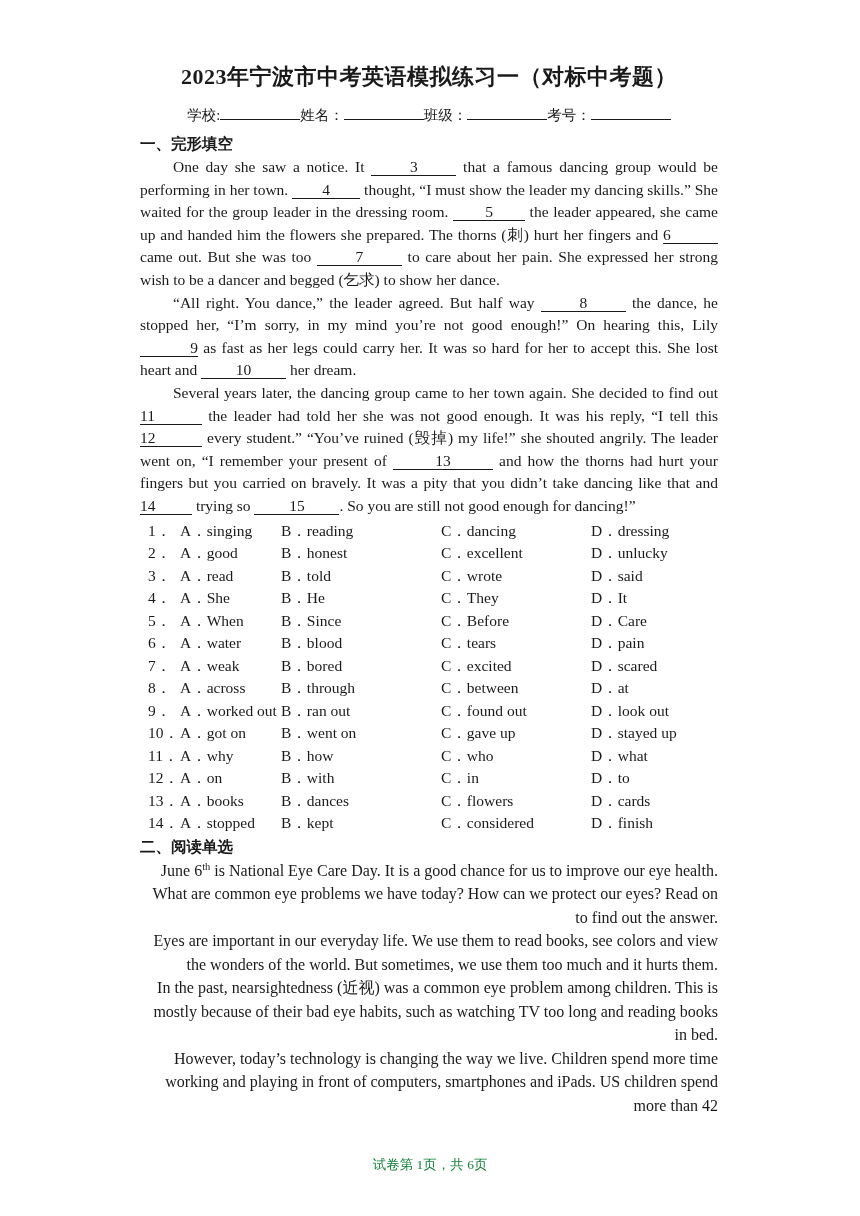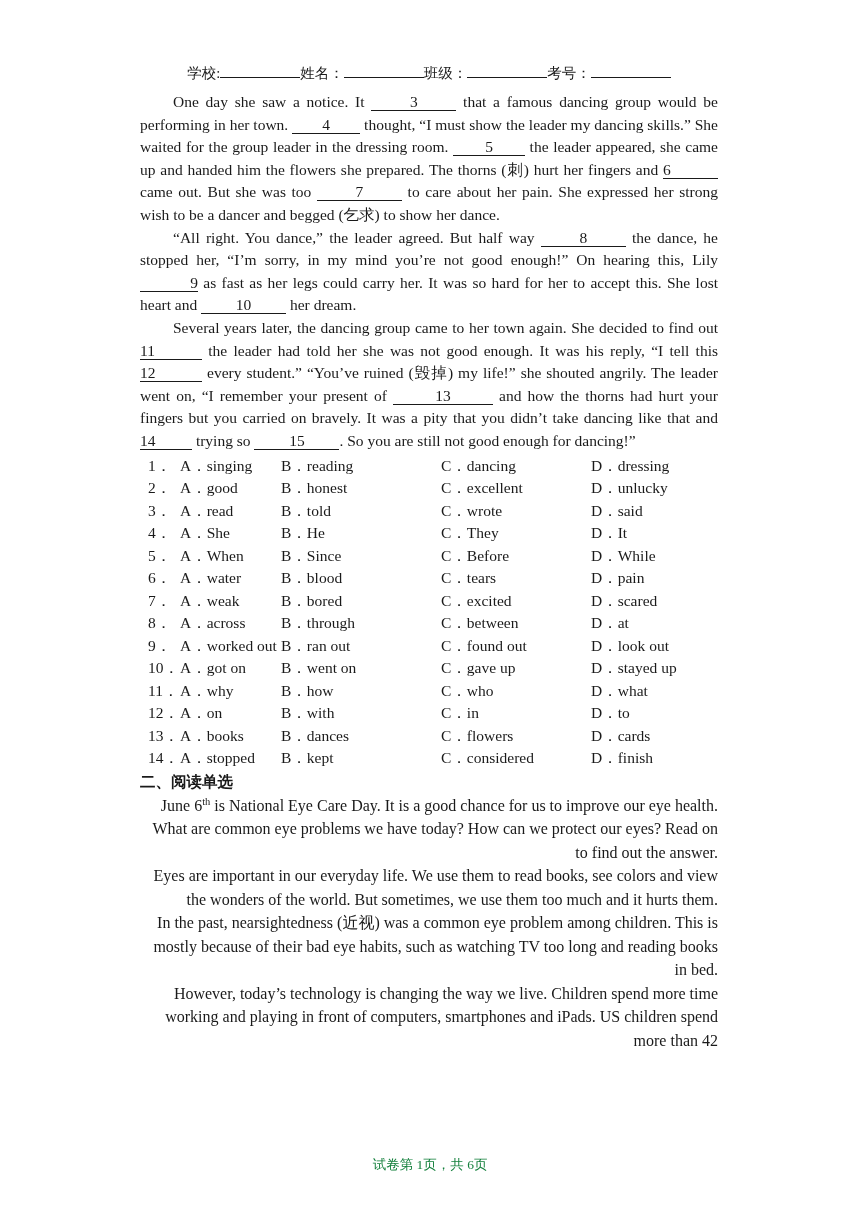--- a/index.html
+++ b/index.html
@@ -46,23 +46,25 @@
   sup{font-size:10.5px;line-height:0;}
   .footer{
     position:absolute;left:0;right:0;bottom:42px;
     text-align:center;font-size:13.5px;color:#15803d;
   }
 </style>
 </head>
 <body>
 
 <div class="content">
+  <h1 class="title">2023年宁波市中考英语模拟练习一（对标中考题）</h1>
 
   <div class="info-line"><span>学校:</span><span class="u"></span><span>姓名：</span><span class="u"></span><span>班级：</span><span class="u"></span><span>考号：</span><span class="u"></span></div>
 
+  <div class="sec-heading">一、完形填空</div>
 
   <div class="cloze-passage" id="cloze-passage">
       <p>One day she saw a notice. It <span class="blank center" style="width: 85px;">3</span> that a famous dancing group would be performing in her town. <span class="blank center" style="width: 68px;">4</span> thought, “I must show the leader my dancing skills.” She waited for the group leader in the dressing room. <span class="blank center" style="width: 72px;">5</span> the leader appeared, she came up and handed him the flowers she prepared. The thorns (刺) hurt her fingers and <span class="blank start" style="width: 55px;">6</span> came out. But she was too <span class="blank center" style="width: 85px;">7</span> to care about her pain. She expressed her strong wish to be a dancer and begged (乞求) to show her dance.</p>
       <p>“All right. You dance,” the leader agreed. But half way <span class="blank center" style="width: 85px;">8</span> the dance, he stopped her, “I’m sorry, in my mind you’re not good enough!” On hearing this, Lily <span class="blank end" style="width: 58px;">9</span> as fast as her legs could carry her. It was so hard for her to accept this. She lost heart and <span class="blank center" style="width: 85px;">10</span> her dream.</p>
       <p>Several years later, the dancing group came to her town again. She decided to find out <span class="blank start" style="width: 62px;">11</span> the leader had told her she was not good enough. It was his reply, “I tell this <span class="blank start" style="width: 62px;">12</span> every student.” “You’ve ruined (毁掉) my life!” she shouted angrily. The leader went on, “I remember your present of <span class="blank center" style="width: 100px;">13</span> and how the thorns had hurt your fingers but you carried on bravely. It was a pity that you didn’t take dancing like that and <span class="blank start" style="width: 52px;">14</span> trying so <span class="blank center" style="width: 85px;">15</span>. So you are still not good enough for dancing!”</p>
     </div>
 
   <div class="options" id="options-list">
       <div class="opt-row">
         <span>1．</span>
@@ -90,21 +92,21 @@
         <span>A．She</span>
         <span>B．He</span>
         <span>C．They</span>
         <span>D．It</span>
       </div>
       <div class="opt-row">
         <span>5．</span>
         <span>A．When</span>
         <span>B．Since</span>
         <span>C．Before</span>
-        <span>D．While</span>
+        <span>D．Care</span>
       </div>
       <div class="opt-row">
         <span>6．</span>
         <span>A．water</span>
         <span>B．blood</span>
         <span>C．tears</span>
         <span>D．pain</span>
       </div>
       <div class="opt-row">
         <span>7．</span>

